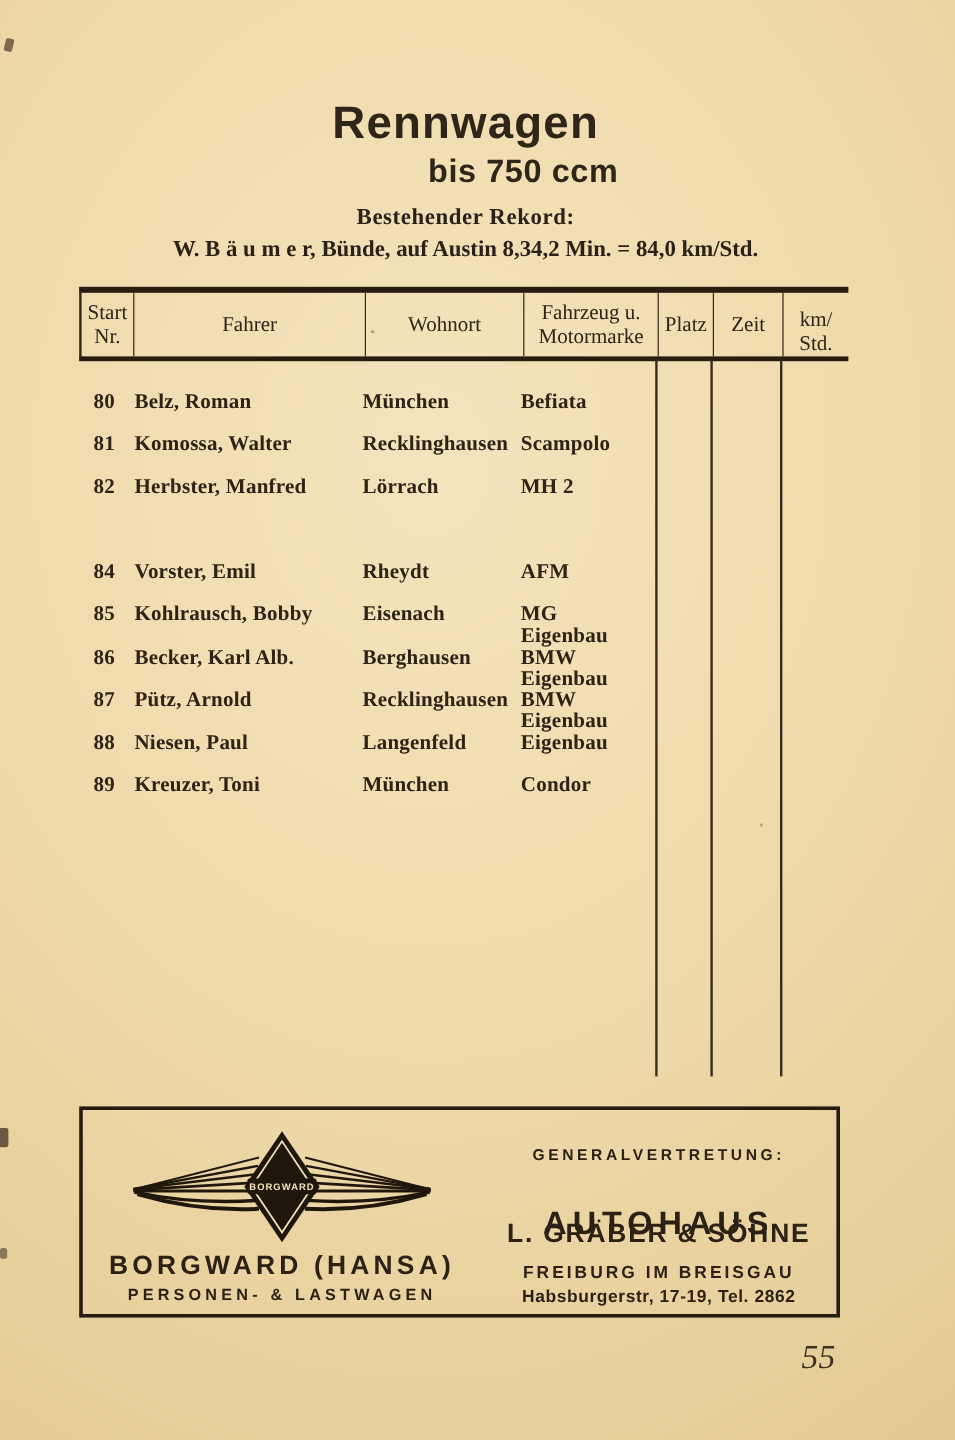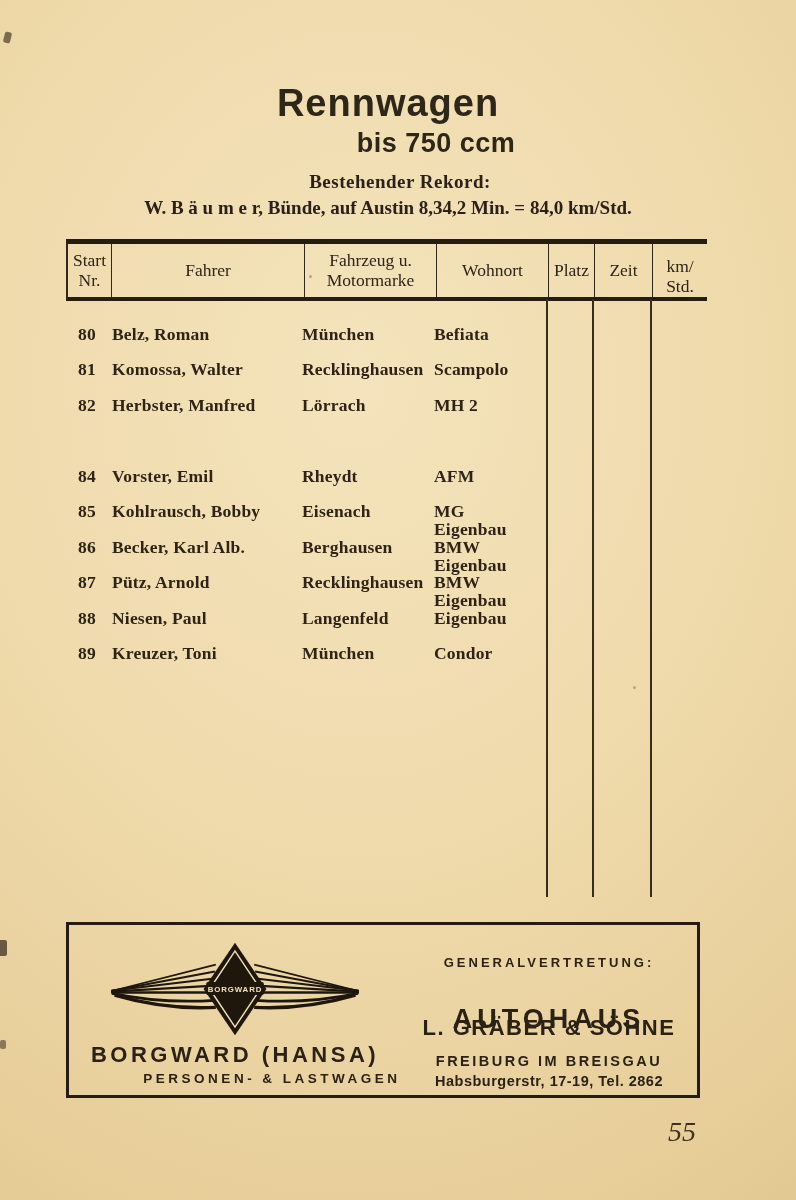--- a/index.html
+++ b/index.html
@@ -11,21 +11,21 @@
   }
   
   .title-block{position:absolute;left:0;top:0;width:776px;text-align:center;}
   .main-title{position:absolute;left:0;top:82px;width:100%;
     font-family:"Liberation Sans","DejaVu Sans",sans-serif;font-weight:700;
     font-size:38px;letter-spacing:1px;color:#2e2619;}
   .sub-title{position:absolute;left:0;top:128px;width:100%;
     font-family:"Liberation Sans","DejaVu Sans",sans-serif;font-weight:700;
     font-size:27px;letter-spacing:0.5px;color:#2e2619;padding-left:48px;}
   .record-label{position:absolute;left:0;top:171px;width:100%;
-    font-weight:700;font-size:19px;letter-spacing:0.5px;padding-left:12px;}
+    font-weight:700;font-size:19px;letter-spacing:0.5px;}
   .record-text{position:absolute;left:0;top:197px;width:100%;
     font-weight:700;font-size:19px;}
   
   .thead{
     position:absolute;left:66px;top:239px;width:639px;height:53px;
     border-top:5px solid #261d10;border-bottom:4px solid #261d10;border-left:2px solid #31271a;
     display:grid;grid-template-columns:44px 193px 132px 112px 46px 58px auto;
     box-sizing:content-box;
   }
   .th{
@@ -49,21 +49,21 @@
   .ad{
     position:absolute;left:66px;top:922px;width:628px;height:170px;
     border:3px solid #261d10;display:flex;
     font-family:"Liberation Sans","DejaVu Sans",sans-serif;color:#2b2114;
   }
   .ad-left{width:332px;position:relative;text-align:center;}
   .ad-logo{position:absolute;left:16px;top:16px;}
   .brand-name{position:absolute;left:0;top:117px;width:100%;
     font-weight:700;font-size:22px;letter-spacing:3.5px;white-space:nowrap;}
   .brand-subline{position:absolute;left:0;top:146px;width:100%;
-    font-weight:700;font-size:13.5px;letter-spacing:3.5px;white-space:nowrap;padding-left:37px;}
+    font-weight:700;font-size:13.5px;letter-spacing:3.5px;white-space:nowrap;}
   .ad-right{flex:1;position:relative;text-align:center;}
   .dealer-heading{position:absolute;left:0;top:30px;width:100%;
     font-weight:700;font-size:13px;letter-spacing:3px;}
   .dealer-name1{position:absolute;left:0;top:56px;width:100%;
     font-weight:700;font-size:27px;letter-spacing:5px;margin-top:23px;}
   .dealer-name2{position:absolute;left:0;top:90px;width:100%;
     font-weight:700;font-size:22px;letter-spacing:1.5px;white-space:nowrap;}
   .dealer-city{position:absolute;left:0;top:128px;width:100%;
     font-weight:700;font-size:14.5px;letter-spacing:2.5px;}
   .dealer-address{position:absolute;left:0;top:148px;width:100%;
@@ -87,23 +87,23 @@
     <div class="main-title">Rennwagen</div>
     <div class="sub-title">bis 750 ccm</div>
     <div class="record-label">Bestehender Rekord:</div>
     <div class="record-text">W. B ä u m e r, Bünde, auf Austin 8,34,2 Min. = 84,0 km/Std.</div>
   </div>
 
   <div class="thead">
     <div class="th">Start
 Nr.</div>
     <div class="th">Fahrer</div>
+    <div class="th">Wohnort</div>
     <div class="th">Fahrzeug u.
 Motormarke</div>
-    <div class="th">Wohnort</div>
     <div class="th">Platz</div>
     <div class="th">Zeit</div>
     <div class="th">km/
 Std.</div>
   </div>
 
   <div class="vline vl-1"></div>
   <div class="vline vl-2"></div>
   <div class="vline vl-3"></div>
 

